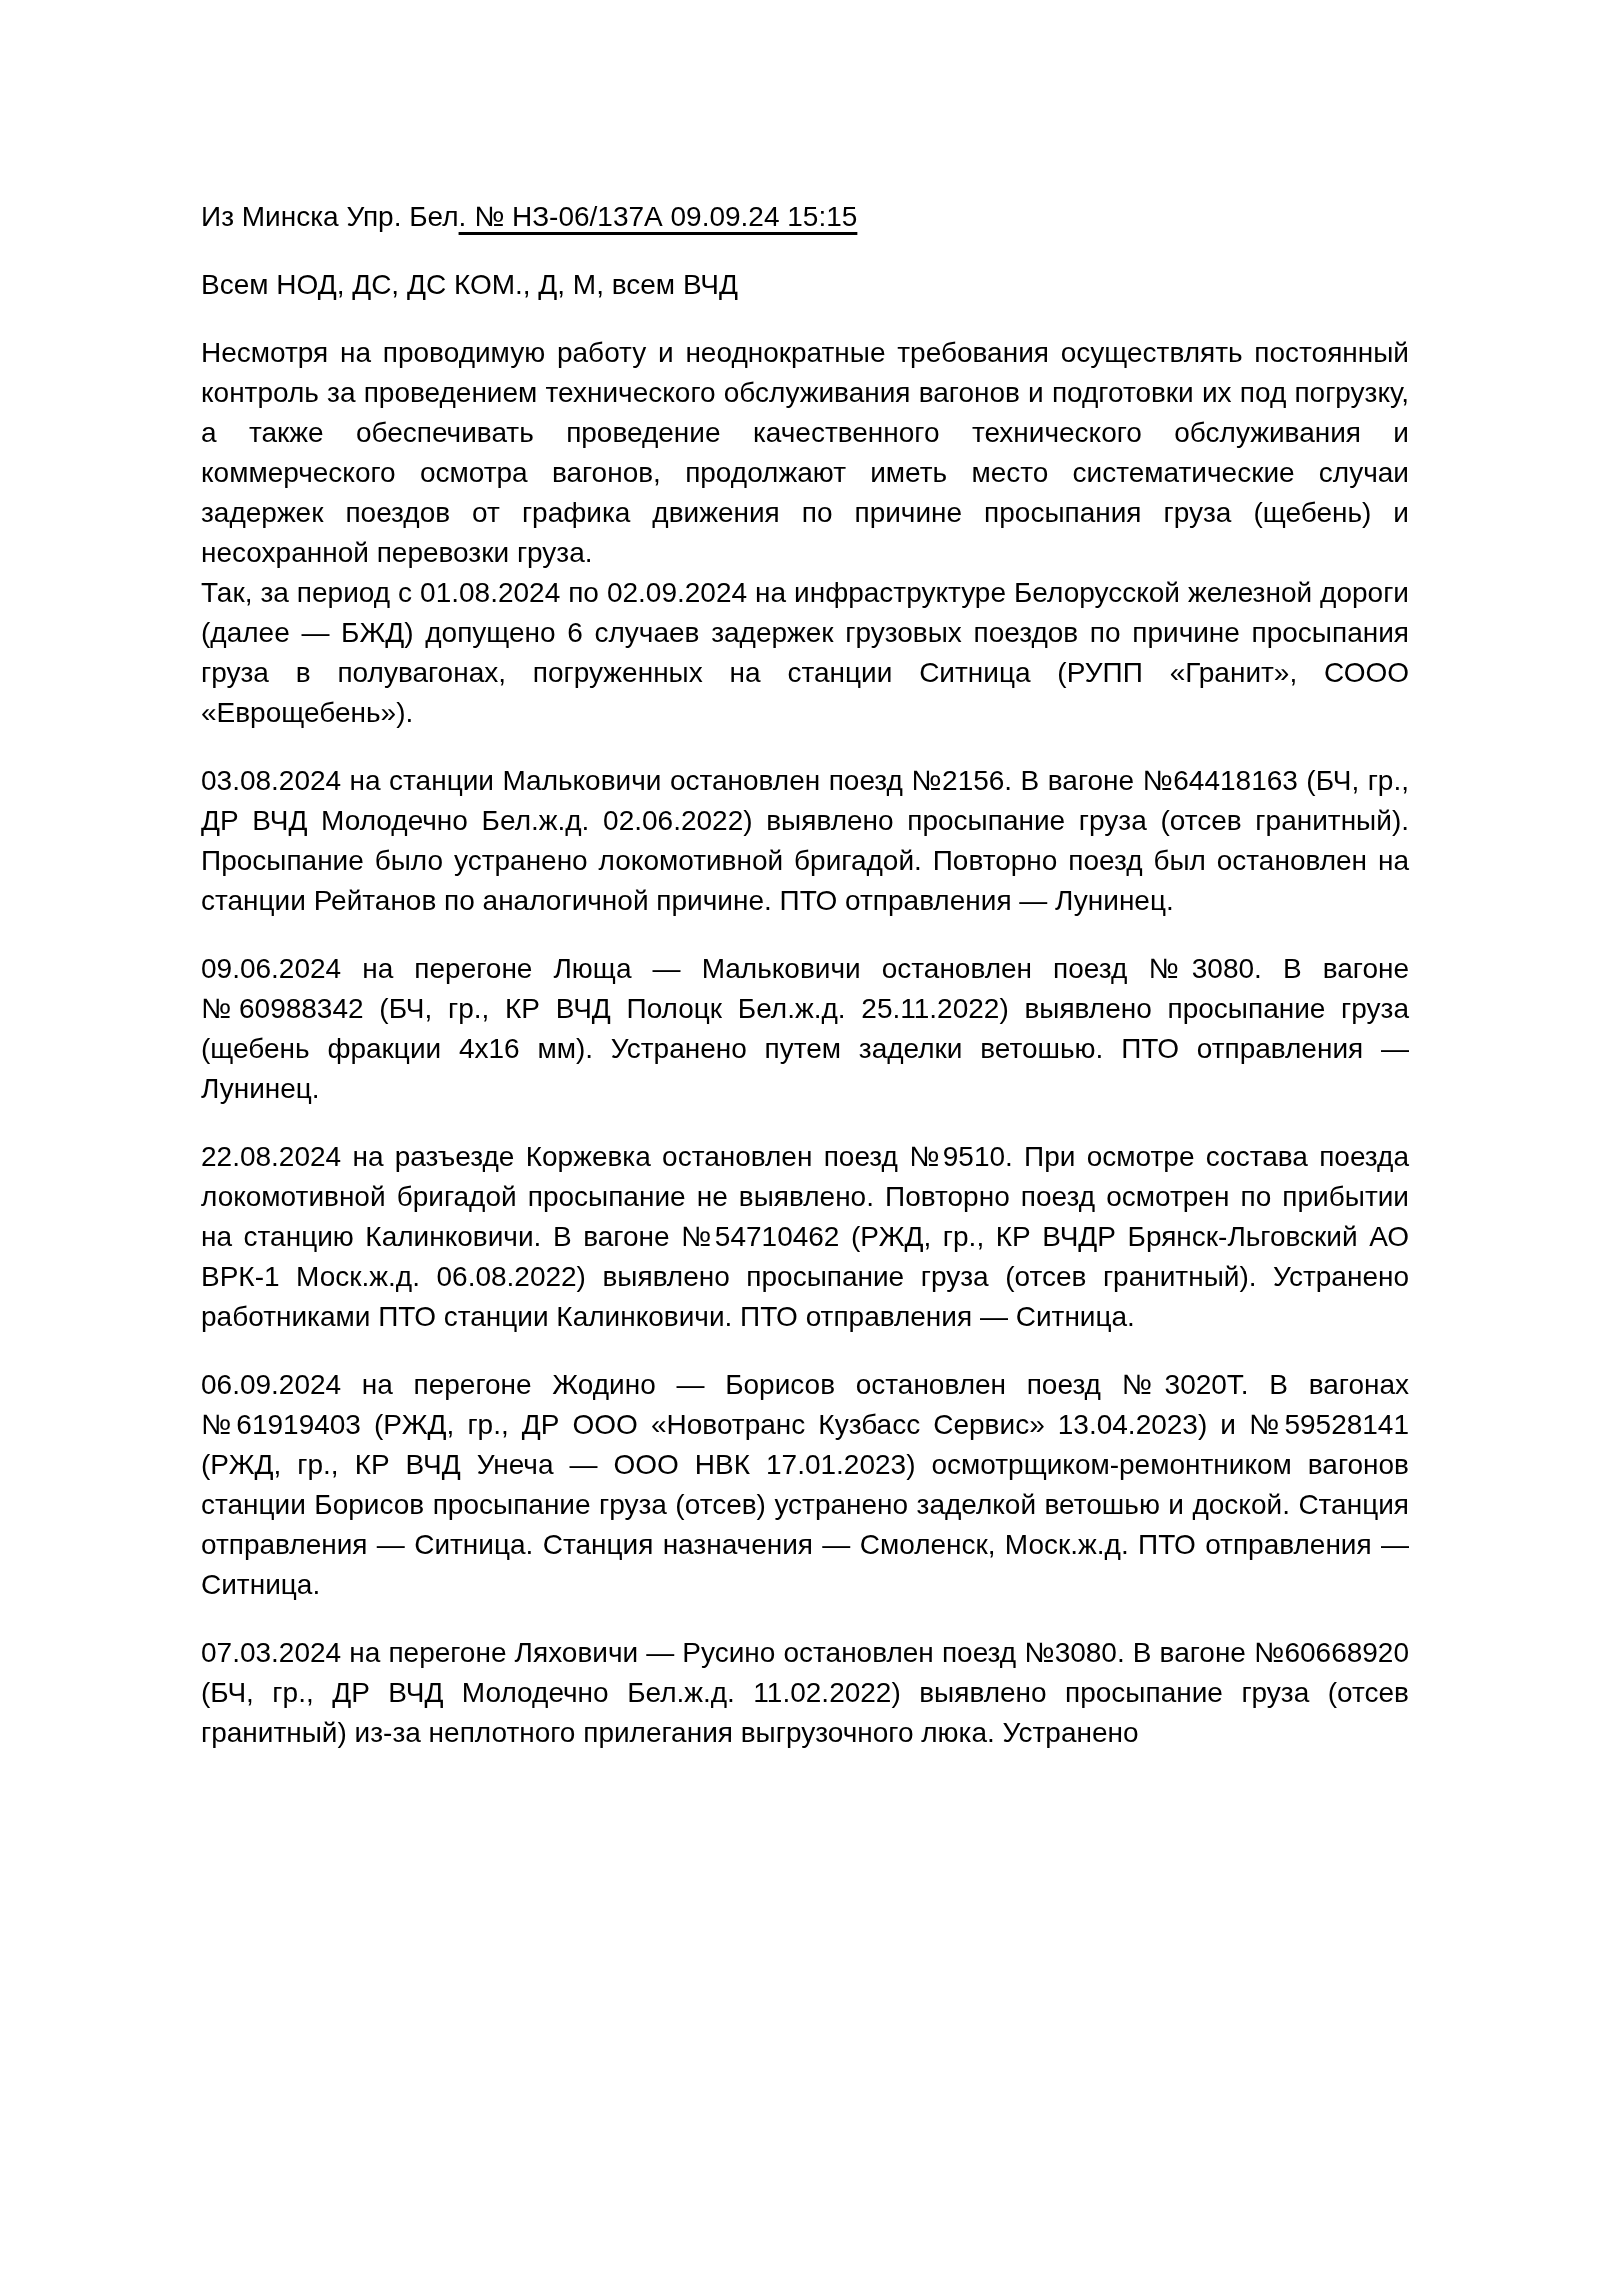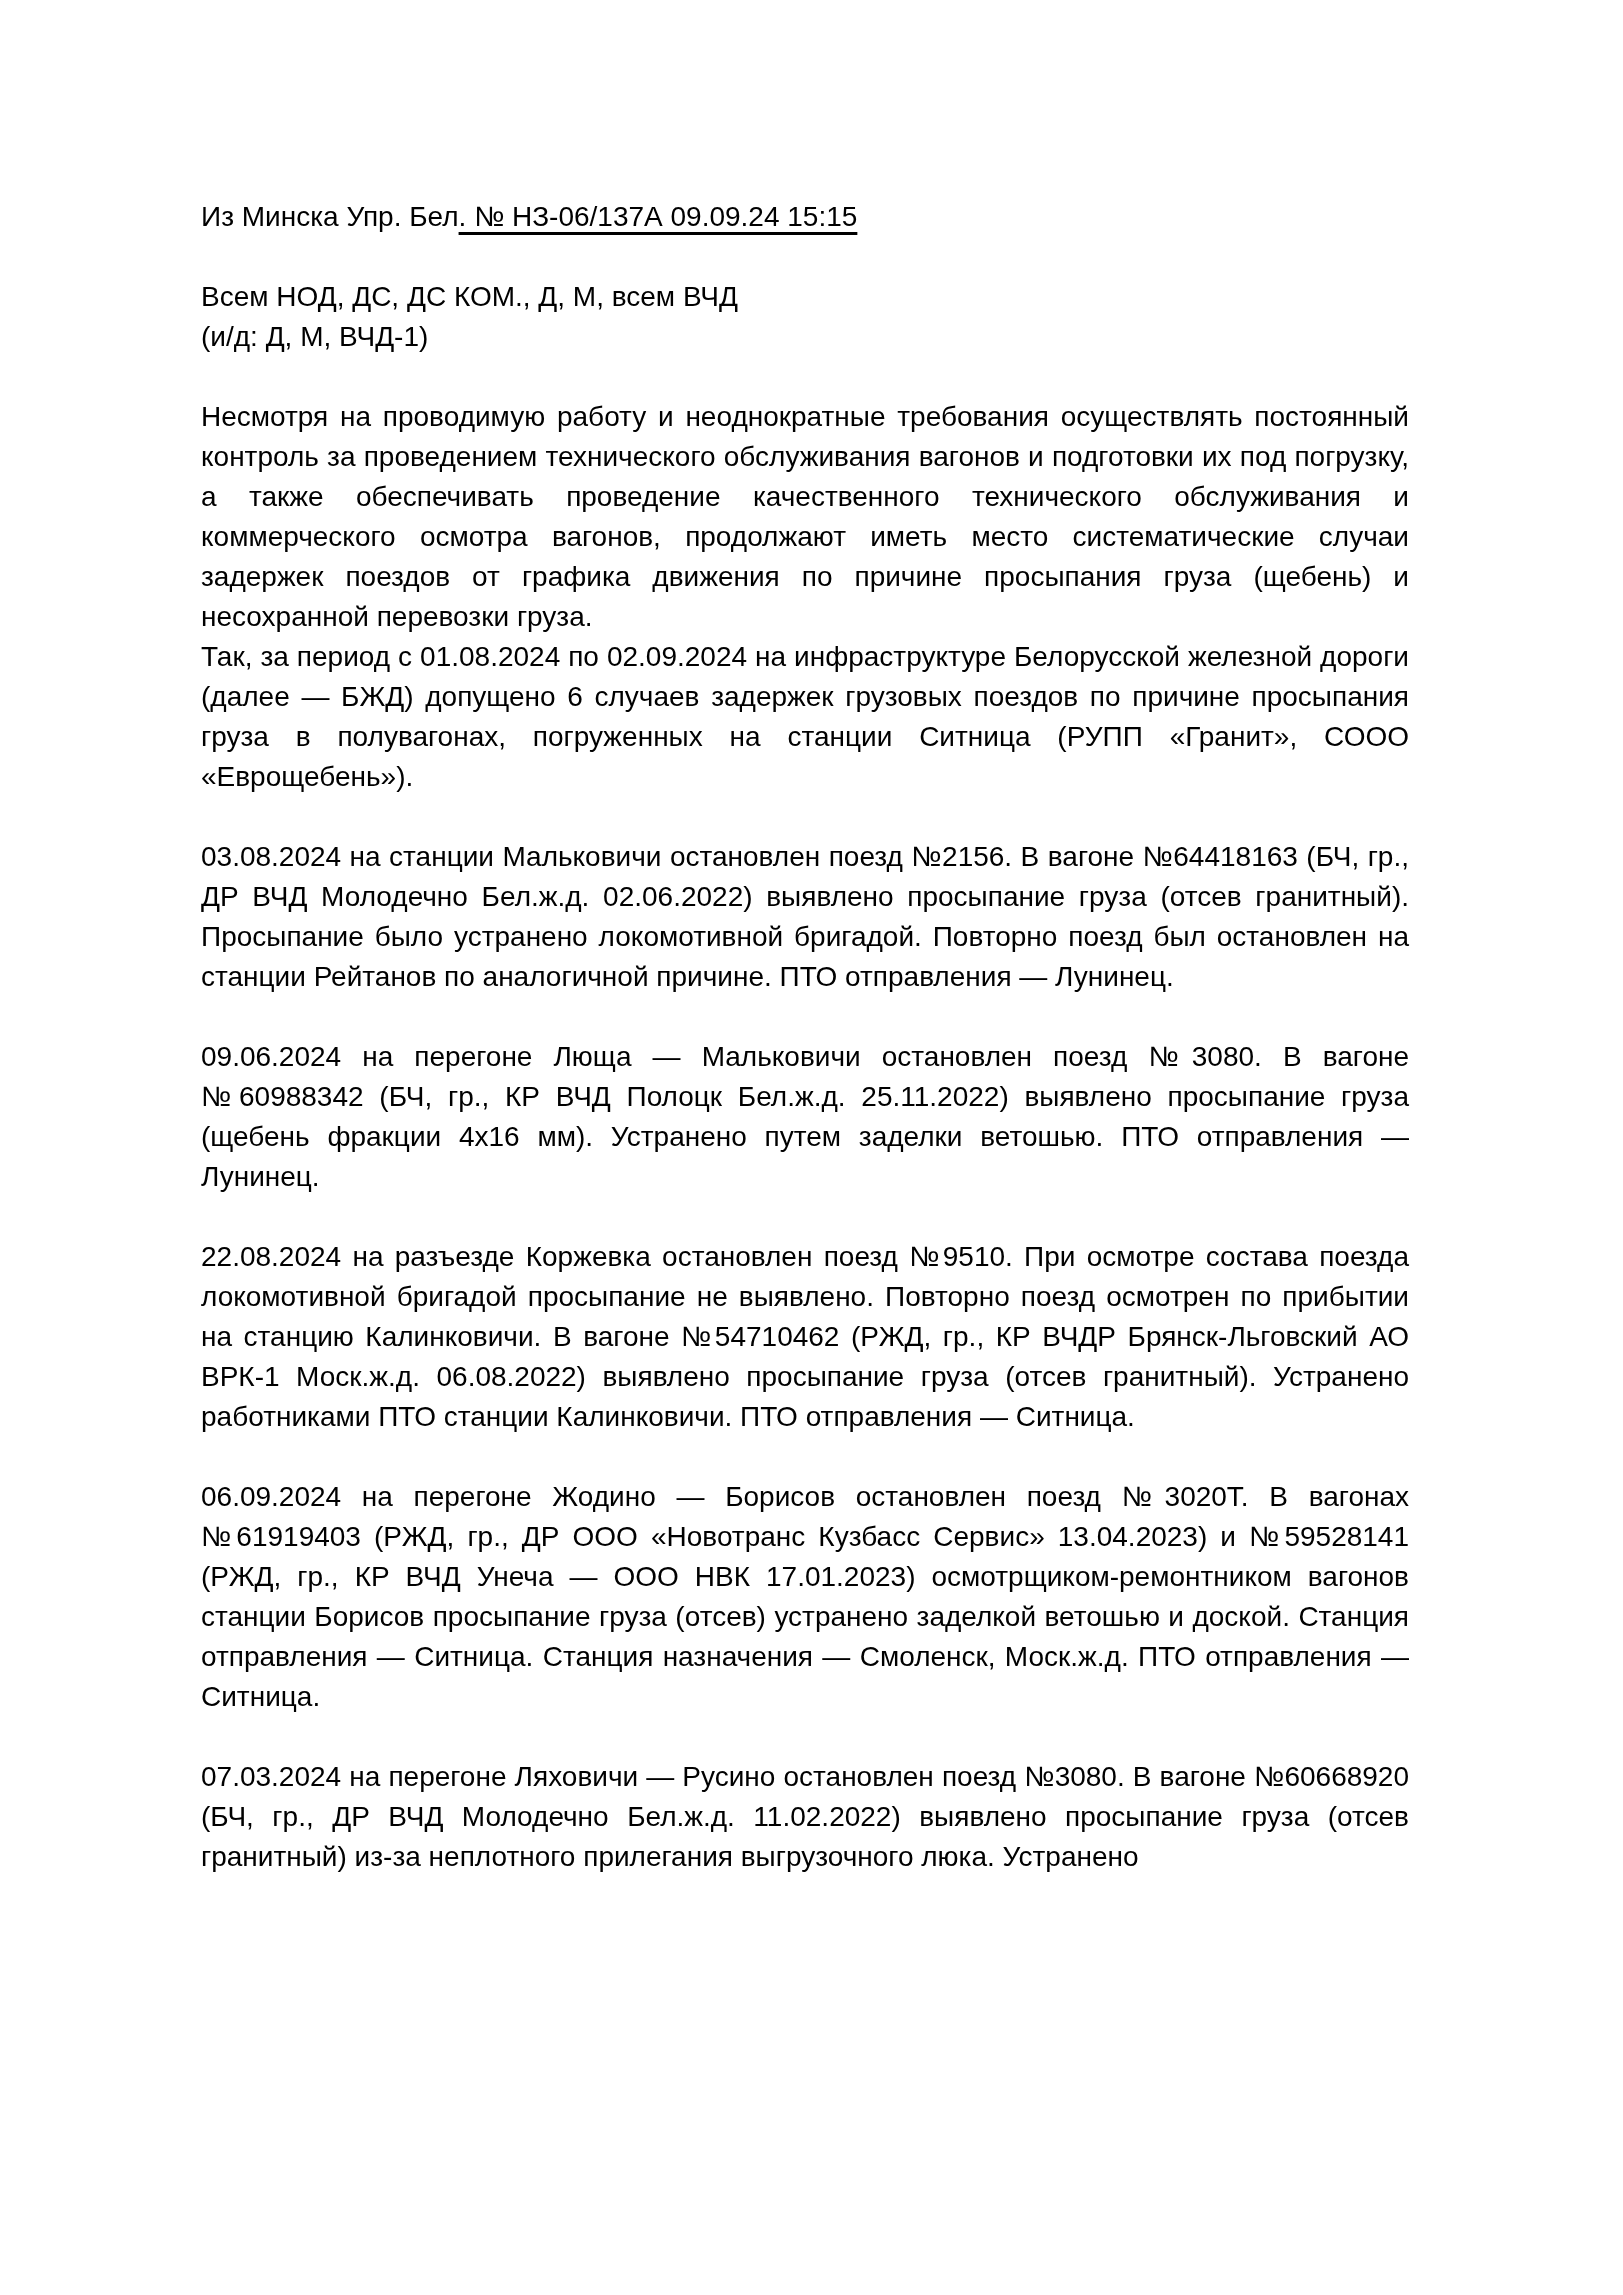--- a/index.html
+++ b/index.html
@@ -22,21 +22,21 @@
     position: absolute;
     left: 201px;
     top: 197px;
     width: 1208px;
   }
   p {
     margin: 0;
     padding: 0;
   }
   .block + .block {
-    margin-top: 40px;
+    margin-top: 28px;
   }
   .just {
     text-align: justify;
     text-justify: inter-word;
   }
   .u {
     text-decoration: underline;
     text-decoration-thickness: 3.3px;
     text-underline-offset: 5.9px;
   }
@@ -46,21 +46,20 @@
 
 <div class="page">
   <div class="content">
 
     <div class="block">
       <p><span>Из Минска Упр. Бел</span><span class="u">. № НЗ-06/137А 09.09.24 15:15</span></p>
     </div>
 
     <div class="block">
       <p>Всем НОД, ДС, ДС КОМ., Д, М, всем ВЧД</p>
-      <p>(и/д: Д, М, ВЧД-1)</p>
     </div>
 
     <div class="block">
       <p class="just">Несмотря на проводимую работу и неоднократные требования осуществлять постоянный контроль за проведением технического обслуживания вагонов и подготовки их под погрузку, а также обеспечивать проведение качественного технического обслуживания и коммерческого осмотра вагонов, продолжают иметь место систематические случаи задержек поездов от графика движения по причине просыпания груза (щебень) и несохранной перевозки груза.</p>
       <p class="just">Так, за период с 01.08.2024 по 02.09.2024 на инфраструктуре Белорусской железной дороги (далее — БЖД) допущено 6 случаев задержек грузовых поездов по причине просыпания груза в полувагонах, погруженных на станции Ситница (РУПП «Гранит», СООО «Еврощебень»).</p>
     </div>
 
     <div class="block">
       <p class="just">03.08.2024 на станции Мальковичи остановлен поезд №2156. В вагоне №64418163 (БЧ, гр., ДР ВЧД Молодечно Бел.ж.д. 02.06.2022) выявлено просыпание груза (отсев гранитный). Просыпание было устранено локомотивной бригадой. Повторно поезд был остановлен на станции Рейтанов по аналогичной причине. ПТО отправления — Лунинец.</p>
     </div>

